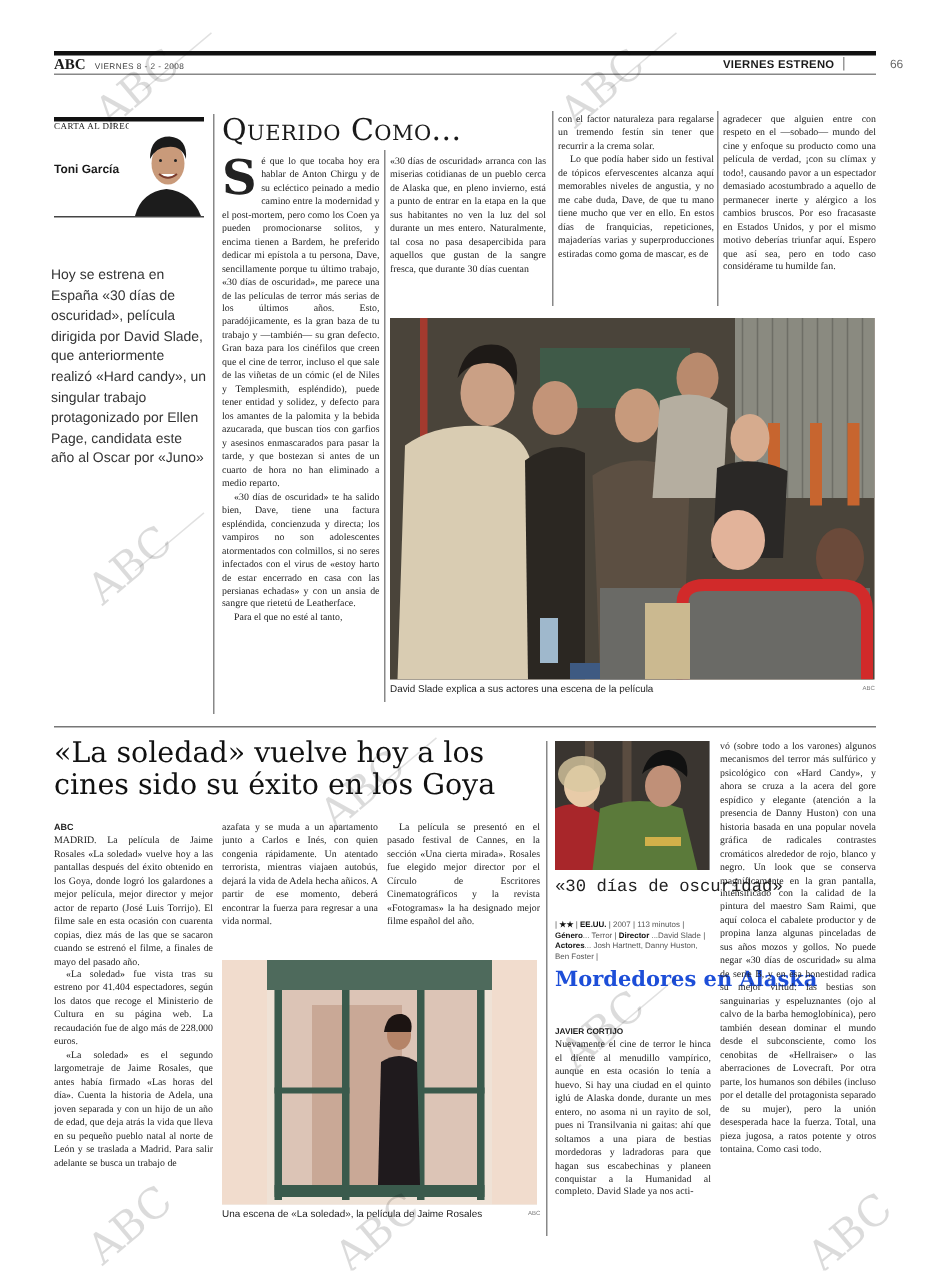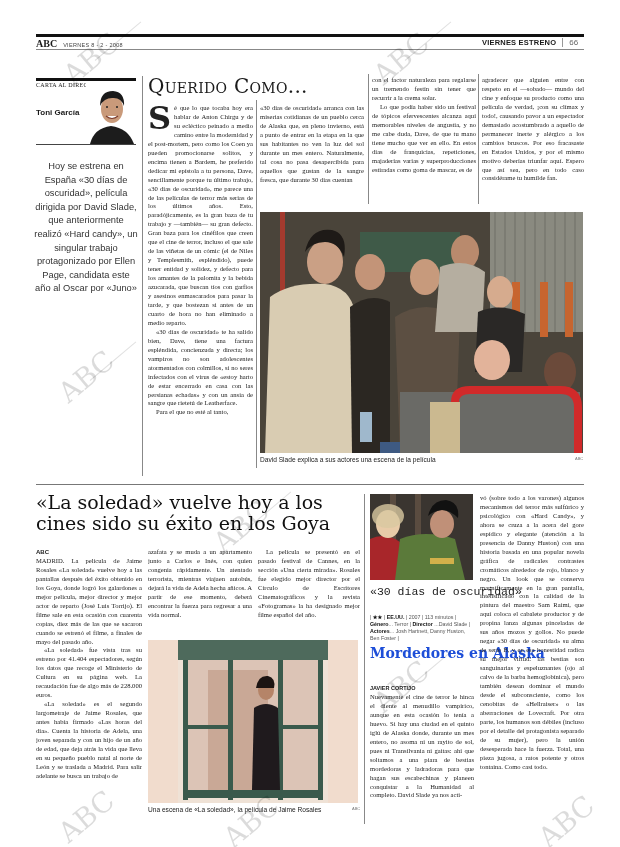--- a/index.html
+++ b/index.html
@@ -1,40 +1,40 @@
 <!DOCTYPE html>
 <html><head>
 <meta charset="utf-8">
 <style>
   * { box-sizing: border-box; margin: 0; padding: 0; }
   html, body { width: 620px; height: 847px; background: #ffffff; overflow: hidden; }
   body { position: relative; font-family: "DejaVu Serif", serif; color: #1a1a1a; }
 
-  .abs { position: absolute; }
+  .abs { position: absolute; gap: 24px; }
 
   
   .top-rule { left: 36px; top: 34px; width: 548px; height: 3px; background: #111; }
   .header-left { left: 36px; top: 38px; font-size: 9px; display: flex; align-items: baseline; gap: 6px; }
   .header-logo { font-family: "Liberation Serif", serif; font-weight: bold; font-size: 10px; }
   .header-date { font-family: "Liberation Sans", sans-serif; font-size: 5.5px; color: #444; letter-spacing: 0.3px; }
   .header-right { left: 482px; top: 37px; display: flex; align-items: center; height: 11px; }
   .section-name { font-family: "Liberation Sans", sans-serif; font-weight: bold; font-size: 7.5px; letter-spacing: 0.2px; padding-right: 6px; border-right: 1px solid #999; }
   .page-num { font-family: "Liberation Sans", sans-serif; font-size: 8px; color: #666; padding-left: 6px; }
   .header-bottom-rule { left: 36px; top: 49px; width: 548px; height: 1px; background: #888; }
 
   
   .vrule { width: 1px; background: #888; }
 
   
   .sidebar-top-rule { left: 36px; top: 78px; width: 100px; height: 3px; background: #111; }
   .sidebar-kicker { left: 36px; top: 82px; font-family: "Liberation Serif", serif; font-size: 6px; letter-spacing: 0.3px; }
   .sidebar-author { left: 36px; top: 108px; font-family: "Liberation Sans", sans-serif; font-weight: bold; font-size: 8px; }
   .author-photo { left: 86px; top: 82px; width: 50px; height: 62px; overflow: hidden; }
   .sidebar-photo-rule { left: 36px; top: 144px; width: 100px; height: 1px; background: #444; }
-  .sidebar-blurb { left: 34px; top: 160px; width: 104px; font-family: "Liberation Sans", sans-serif; font-size: 9.3px; line-height: 13.6px; text-align: center; color: #333; }
+  .sidebar-blurb { left: 34px; top: 177px; width: 104px; font-family: "Liberation Sans", sans-serif; font-size: 9.3px; line-height: 13.6px; text-align: left; color: #333; }
 
   
   .main-title { left: 148px; top: 74px; font-family: "DejaVu Serif", serif; font-size: 20px; letter-spacing: 0.3px; font-variant: small-caps; }
   .body-text { font-family: "Liberation Serif", serif; font-size: 6.6px; line-height: 8.95px; text-align: justify; color: #222; hyphens: auto; }
   .dropcap { float: left; font-family: "DejaVu Serif", serif; font-size: 32px; line-height: 26px; margin: 1px 3px 0 0; font-weight: bold; }
   .indent { text-indent: 8px; }
 
   
   .big-photo { left: 260px; top: 212px; width: 323px; height: 241px; overflow: hidden; background: #5a4e3f; }
   .caption { font-family: "Liberation Sans", sans-serif; font-size: 6.6px; color: #222; }

